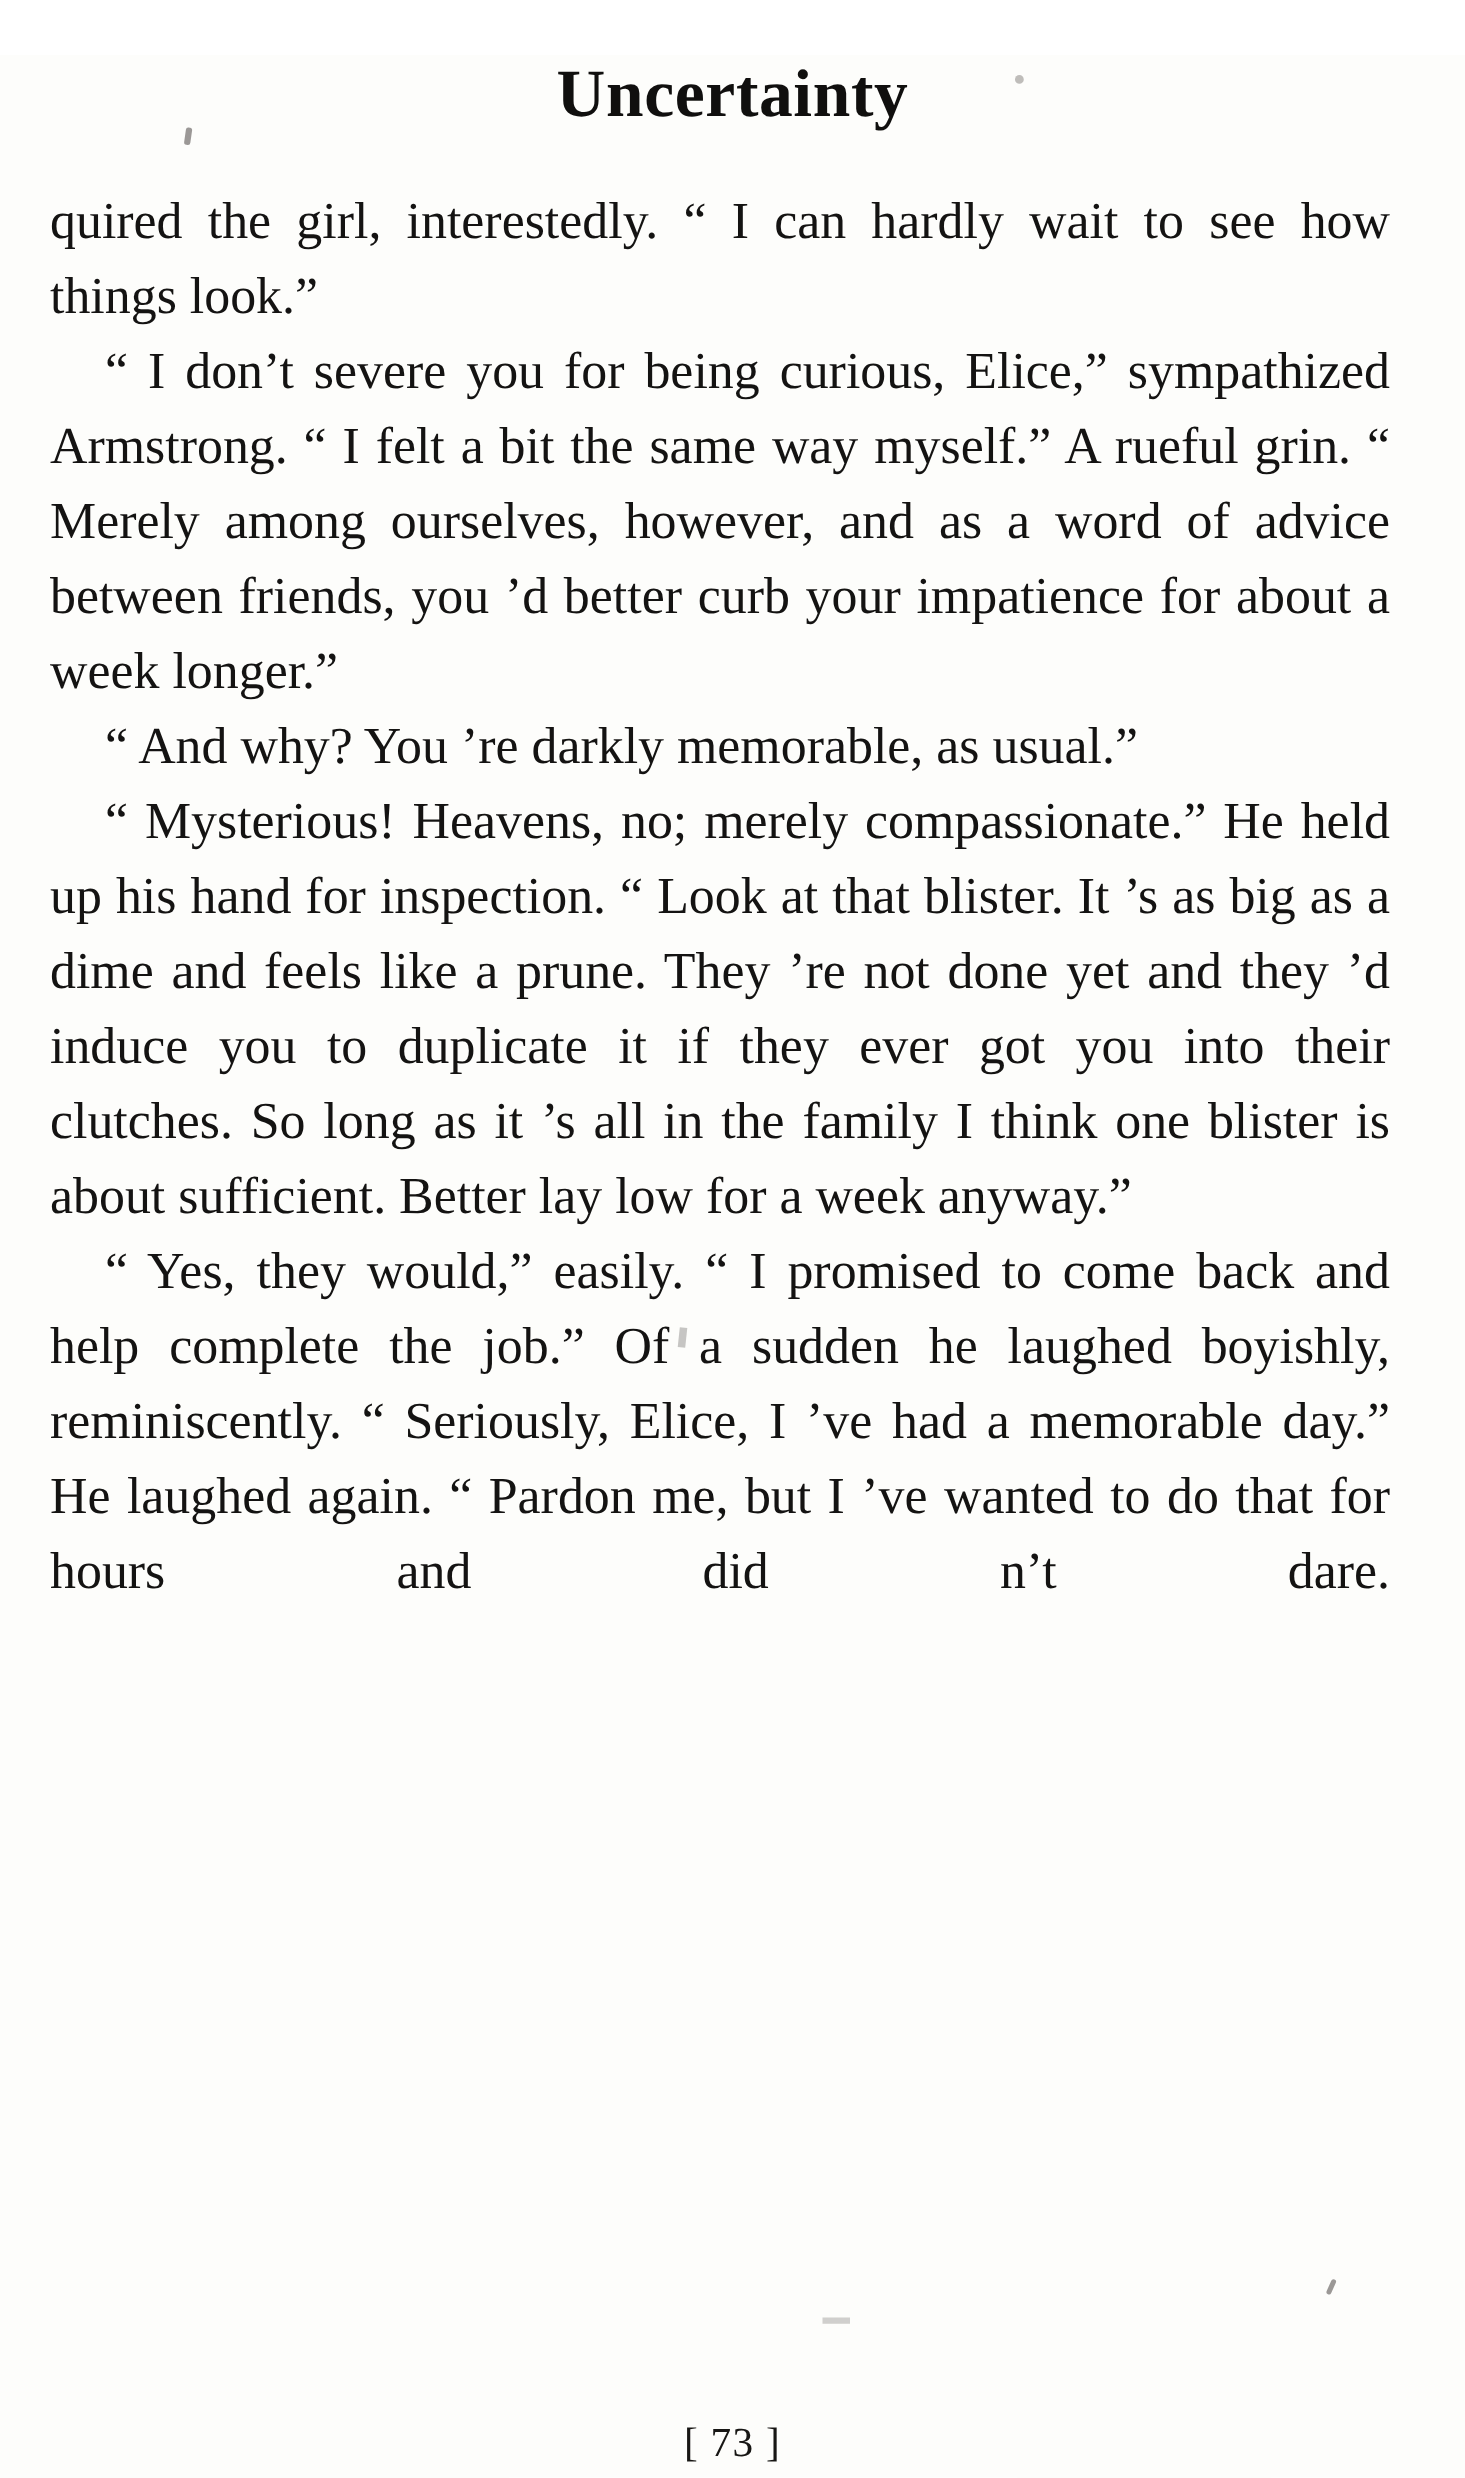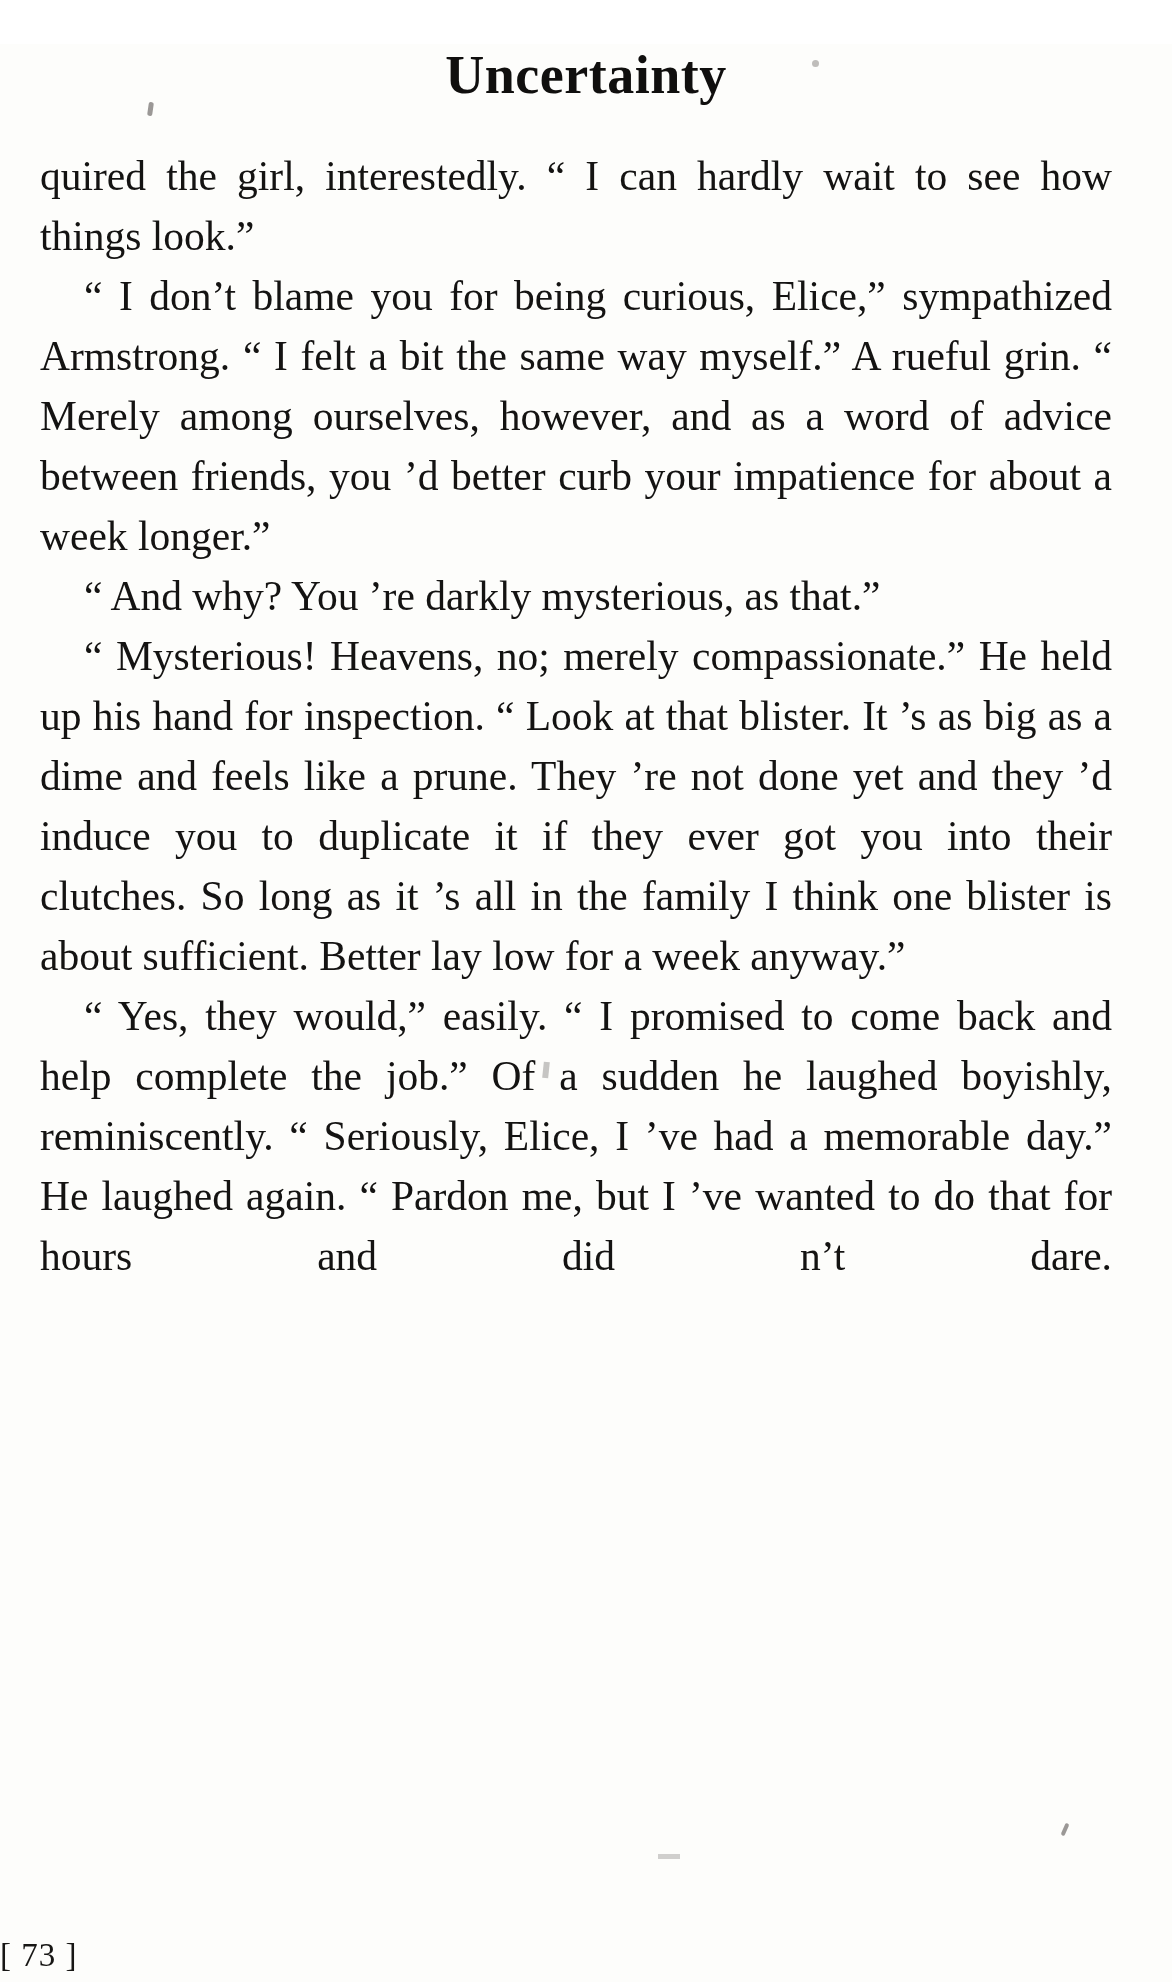--- a/index.html
+++ b/index.html
@@ -49,21 +49,21 @@
     text-indent: 44px;
   }
   .body-text p:last-child {
     text-align-last: justify;
   }
   .page-number {
     position: absolute;
     left: 0;
     right: 0;
     bottom: 52px;
-    text-align: left;
+    text-align: center;
     font-size: 33px;
     font-family: "Liberation Serif", serif;
     color: #171614;
     letter-spacing: 1px;
   }
   .speck {
     position: absolute;
     background: #4a4643;
     opacity: 0.55;
   }
@@ -81,20 +81,20 @@
   <div class="speck s1"></div>
   <div class="speck s2"></div>
   <div class="speck s5"></div>
   <div class="speck s3"></div>
   <div class="speck s4"></div>
 
   <h1 class="page-header">Uncertainty</h1>
 
   <div class="body-text">
     <p>quired the girl, interestedly. “ I can hardly wait to see how things look.”</p>
-    <p class="indent">“ I don’t blame you for being curious, Elice,” sympathized Armstrong. “ I felt a bit the same way myself.” A rueful grin. “ Merely among ourselves, however, and as a word of advice between friends, you ’d better curb your impatience for about a week longer.”</p>
-    <p class="indent">“ And why? You ’re darkly mysterious, as that.”</p>
+    <p class="indent">“ I don’t severe you for being curious, Elice,” sympathized Armstrong. “ I felt a bit the same way myself.” A rueful grin. “ Merely among ourselves, however, and as a word of advice between friends, you ’d better curb your impatience for about a week longer.”</p>
+    <p class="indent">“ And why? You ’re darkly memorable, as usual.”</p>
     <p class="indent">“ Mysterious! Heavens, no; merely compassionate.” He held up his hand for inspection. “ Look at that blister. It ’s as big as a dime and feels like a prune. They ’re not done yet and they ’d induce you to duplicate it if they ever got you into their clutches. So long as it ’s all in the family I think one blister is about sufficient. Better lay low for a week anyway.”</p>
     <p class="indent">“ Yes, they would,” easily. “ I promised to come back and help complete the job.” Of a sudden he laughed boyishly, reminiscently. “ Seriously, Elice, I ’ve had a memorable day.” He laughed again. “ Pardon me, but I ’ve wanted to do that for hours and did n’t dare.</p>
   </div>
 
   <div class="page-number">[ 73 ]</div>
 </div>
 
 </body></html>

